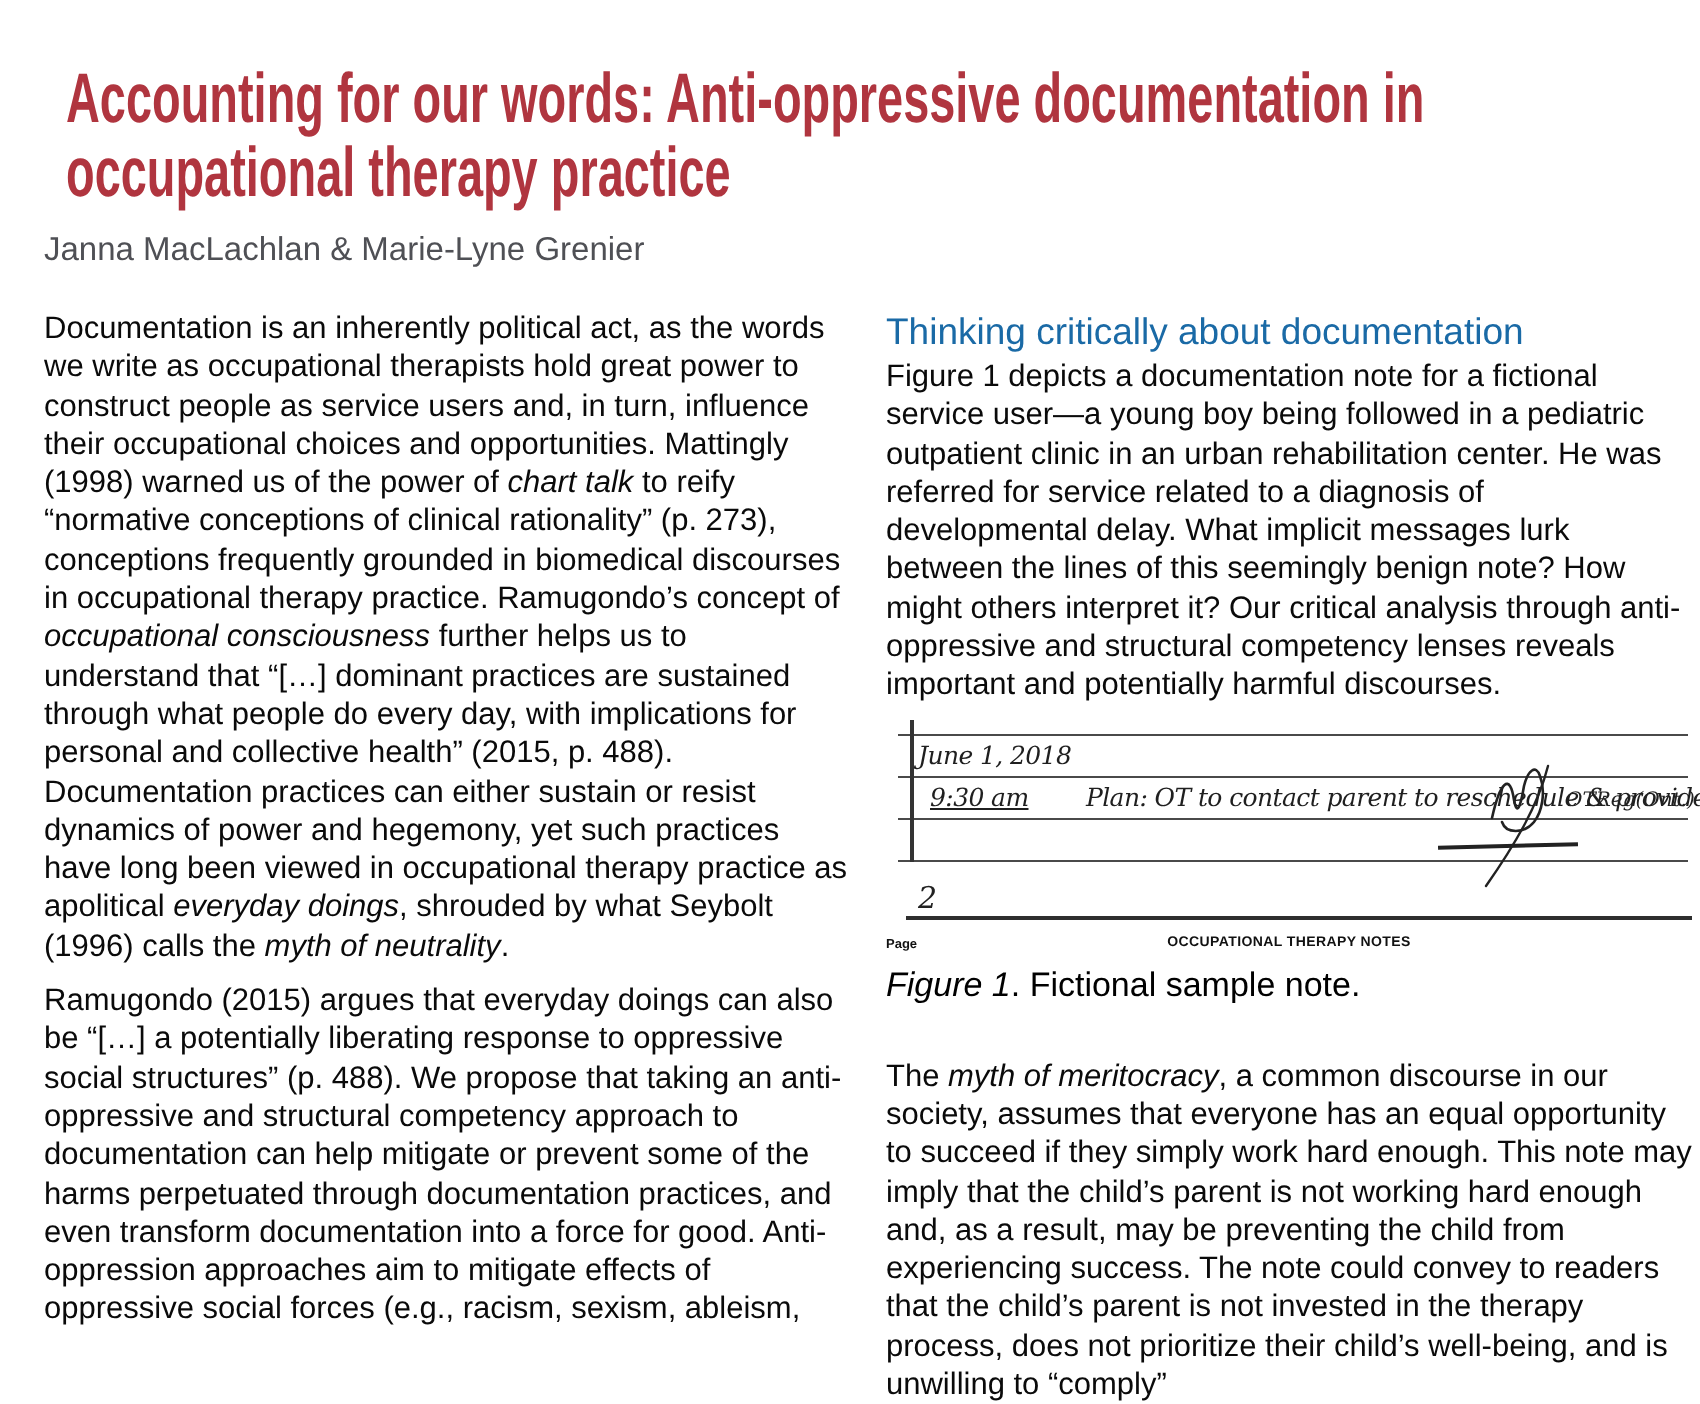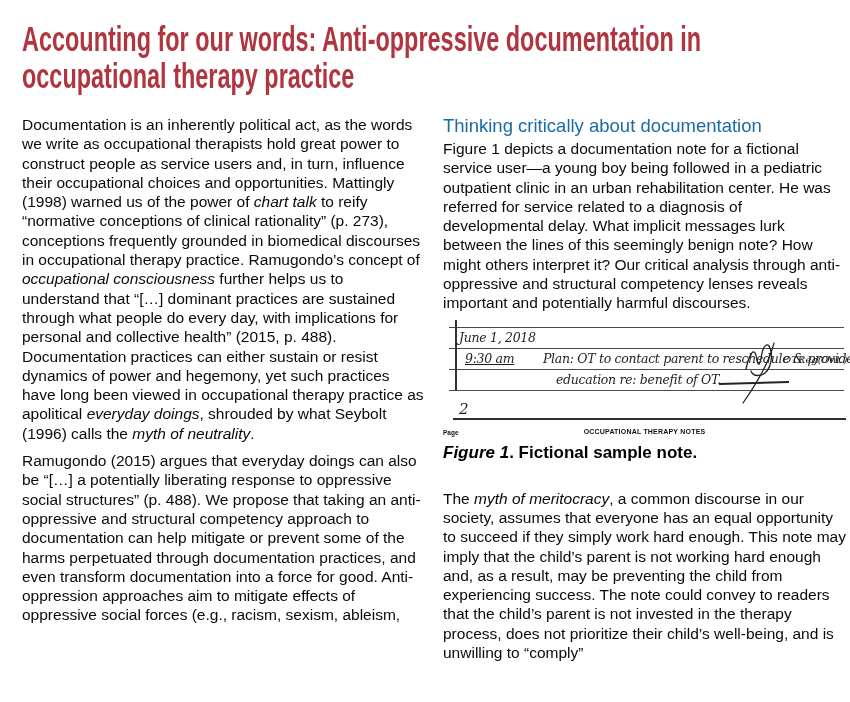--- a/index.html
+++ b/index.html
@@ -4,21 +4,21 @@
 <style>
   html, body { margin:0; padding:0; }
   body {
     width:850px; height:702px; overflow:hidden;
     background:#ffffff; color:#0a0a0a;
     font-family:"Liberation Sans", sans-serif;
   }
   .page { padding:20px 0 0 22px; width:828px; }
 
   
-  h1.title { margin:0; color:#b0353f; font-weight:700; font-size:35px; line-height:37px; }
+  h1.title { margin:11px; color:#b0353f; font-weight:700; font-size:35px; line-height:37px; }
   .title-line { transform:scaleX(0.67); transform-origin:0 50%; white-space:nowrap; }
   .authors { margin-top:9px; color:#4f5055; font-size:16.5px; line-height:18px; }
 
   
   .columns { display:flex; gap:18px; margin-top:21px; }
   .col { width:403px; font-size:15.5px; line-height:19.3px; color:#0a0a0a; }
   .col p { margin:0 0 8px 0; }
 
   
   h2.section-heading { margin:0 0 3px 0; font-size:18.5px; font-weight:400; color:#1a6aa6; line-height:21px; }
@@ -37,35 +37,36 @@
 
   
   .pagenum { margin:8px 0 0 16px; height:17px; line-height:17px;
     font-family:"DejaVu Serif", serif; font-style:italic; font-size:15px; color:#222; }
   .thickline { height:2px; background:#2e2e2e; margin-left:10px; }
   .labels { position:relative; height:12px; margin-top:2px; }
   .label-page { position:absolute; left:0; top:1px; font-size:6.5px; font-weight:700; color:#111; }
   .label-notes { position:absolute; left:0; right:0; top:0; text-align:center;
     font-size:7px; font-weight:700; letter-spacing:0.2px; color:#111; }
 
-  figcaption { margin-top:9px; font-size:17px; line-height:20px; color:#000;font-weight:bold; }
+  figcaption { margin-top:9px; font-size:17px; line-height:20px; color:#000; }
 
   .closing { margin-top:26px; }
   .italic { font-style:italic; }
 </style>
 </head>
 <body>
 
 <div class="page">
 
   <header>
     <h1 class="title">
       <div class="title-line">Accounting for our words: Anti-oppressive documentation in</div>
       <div class="title-line">occupational therapy practice</div>
     </h1>
+    <div class="authors">Janna MacLachlan &amp; Marie-Lyne Grenier</div>
   </header>
 
   <div class="columns">
 
     <div class="col">
         <p><span>Documentation is an inherently political act, as the words we write as occupational therapists hold great power to construct people as service users and, in turn, influence their occupational choices and opportunities. Mattingly (1998) warned us of the power of </span><span class="italic">chart talk</span><span> to reify “normative conceptions of clinical rationality” (p. 273), conceptions frequently grounded in biomedical discourses in occupational therapy practice. Ramugondo’s concept of </span><span class="italic">occupational consciousness</span><span> further helps us to understand that “[…] dominant practices are sustained through what people do every day, with implications for personal and collective health” (2015, p. 488). Documentation practices can either sustain or resist dynamics of power and hegemony, yet such practices have long been viewed in occupational therapy practice as apolitical </span><span class="italic">everyday doings</span><span>, shrouded by what Seybolt (1996) calls the </span><span class="italic">myth of neutrality</span><span>.</span></p>
         <p><span>Ramugondo (2015) argues that everyday doings can also be “[…] a potentially liberating response to oppressive social structures” (p. 488). We propose that taking an anti-oppressive and structural competency approach to documentation can help mitigate or prevent some of the harms perpetuated through documentation practices, and even transform documentation into a force for good. Anti-oppression approaches aim to mitigate effects of oppressive social forces (e.g., racism, sexism, ableism,</span></p>
       </div>
 
     <div class="col">
@@ -79,21 +80,20 @@
         <div class="note">
           <div class="rline" style="top:0"></div>
           <div class="rline" style="top:21px"></div>
           <div class="rline" style="top:42px"></div>
           <div class="rline" style="top:63px"></div>
           <div class="vline"></div>
 
           <span class="hw" style="left:16px;  top:1px;">June 1, 2018</span>
           <span class="hw" style="left:22px;  top:22px;text-decoration:underline;">9:30 am</span>
           <span class="hw" style="left:100px; top:22px;">Plan: OT to contact parent to reschedule &amp; provide</span>
-          <span class="hw" style="left:113px; top:43px;">education re: benefit of OT.</span>
 
           <div class="dash"></div>
 
           <svg class="sig" width="115" height="70" viewBox="0 0 115 70">
             <path d="M5,32 C9,14 14,9 16,23 Q18,34 21,16 C23,8 27,5 29,11 C32,19 30,29 26,34 C21,40 12,40 10,34" stroke="#222" stroke-width="1.3" fill="none" stroke-linecap="round"></path>
             <path d="M33,6 C28,26 16,46 2,66" stroke="#222" stroke-width="1.2" fill="none" stroke-linecap="round"></path>
             <text x="42" y="26" font-family="DejaVu Serif, serif" font-style="italic" font-size="10" fill="#222">OTReg(Ont.)</text>
           </svg>
         </div>
 

